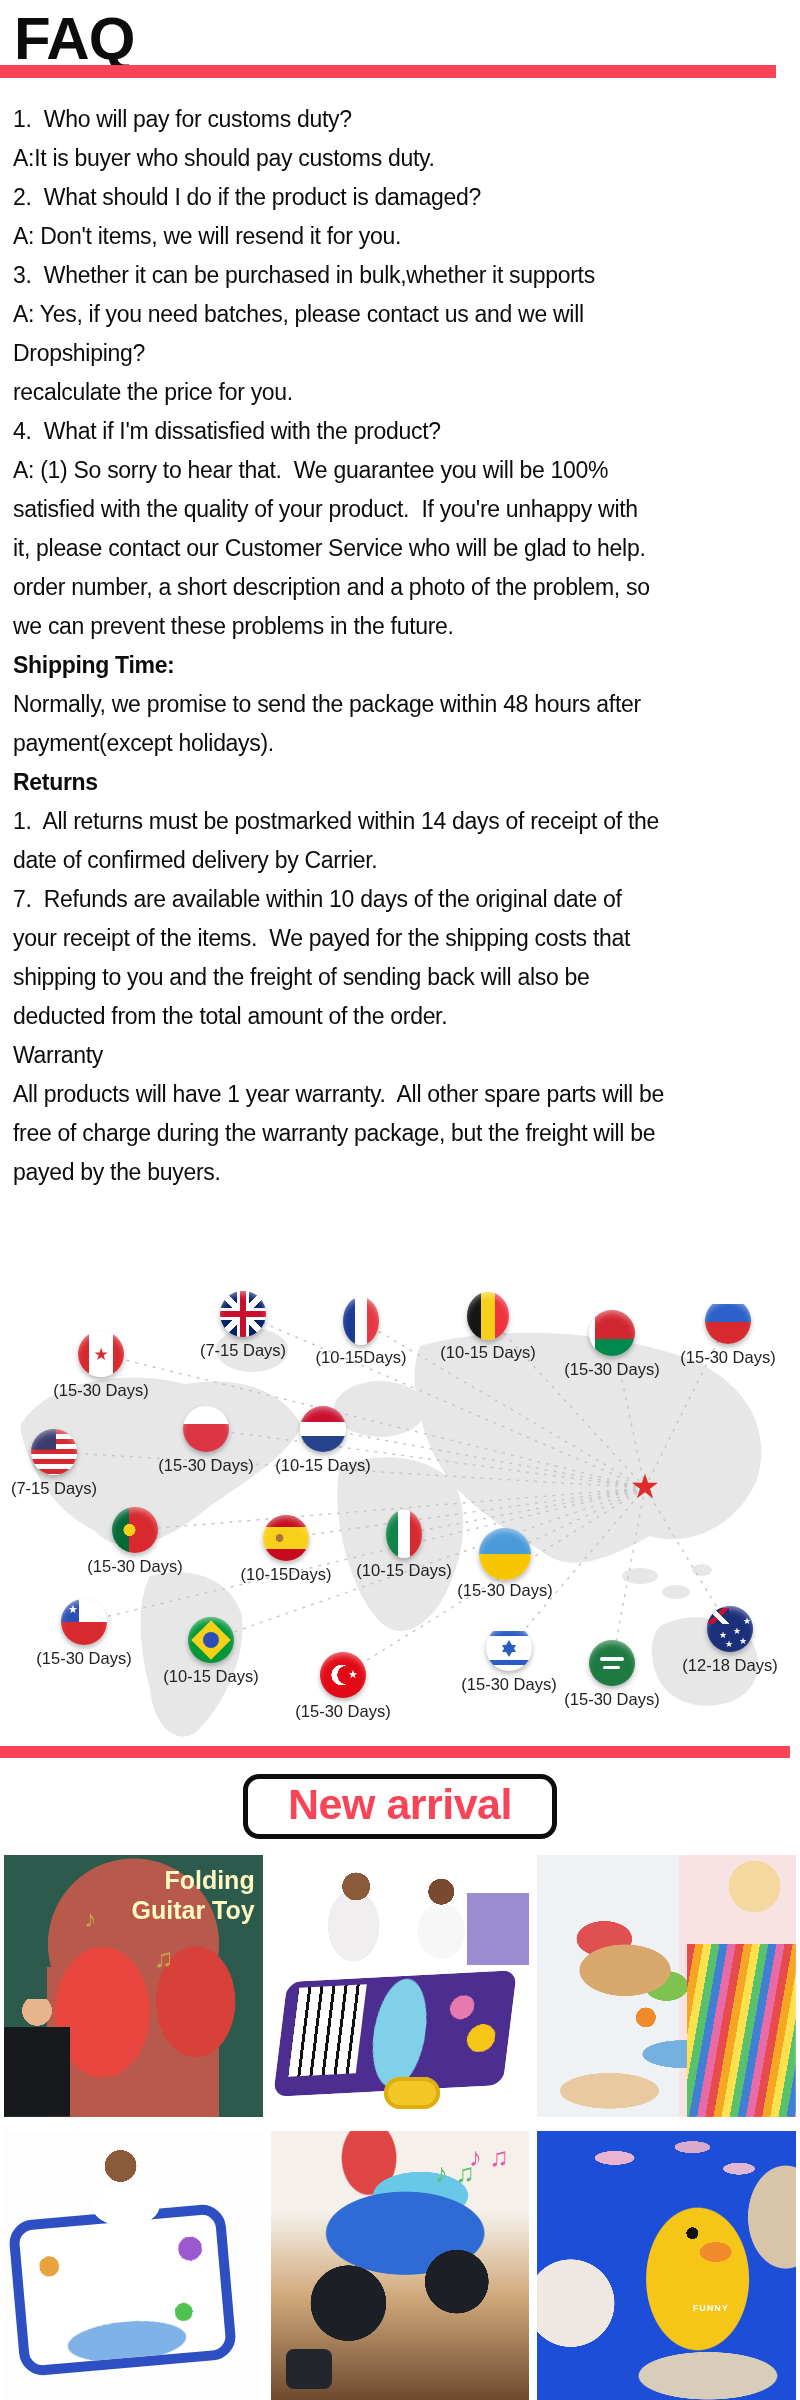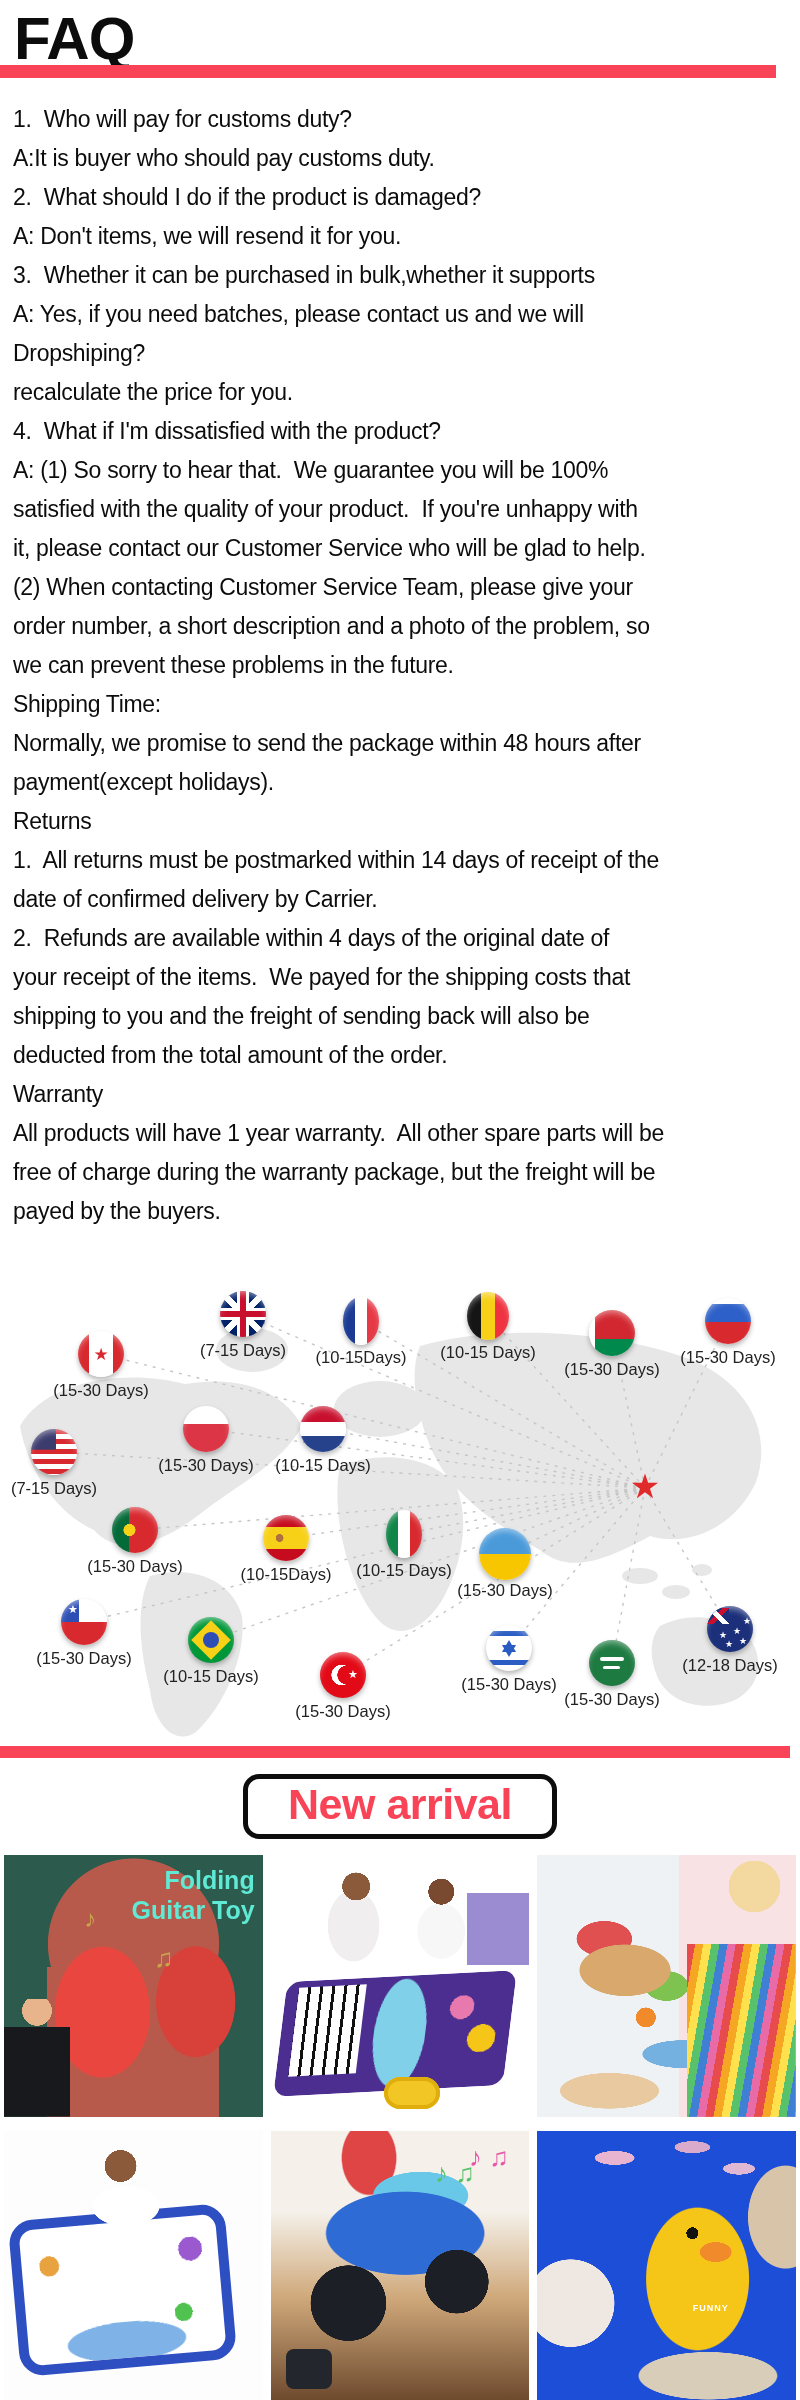--- a/index.html
+++ b/index.html
@@ -5,21 +5,21 @@
   html,body{margin:0;padding:0}
   body{width:800px;height:2400px;position:relative;background:#fff;overflow:hidden;
        font-family:"Liberation Sans",sans-serif;color:#0c0c0c}
   
   .header{position:relative;height:78px}
   .faq-title{position:absolute;left:14px;top:4px;font-size:60px;font-weight:700;letter-spacing:-1px}
   .bar1{position:absolute;left:0;bottom:0;height:13px;width:776px;background:#f94356}
   
   .faq-text{padding:22px 16px 0 13px;font-size:23px;line-height:39px;letter-spacing:-0.3px;height:1131px}
   .faq-line{white-space:pre-wrap}
-  .faq-line.bold{font-weight:400}
+  .faq-line.bold{font-weight:700}
   
   .map{position:relative;height:470px;margin-top:45px}
   .map svg.continents,.map svg.lines{position:absolute;left:0;top:0}
   .star{position:absolute;color:#e02b2b;font-size:34px;transform:translate(-50%,-55%);line-height:1;
         font-family:"DejaVu Sans",sans-serif}
   .flag{position:absolute;width:46px;height:46px;border-radius:50%;transform:translate(-50%,-50%);
         box-shadow:0 3px 5px rgba(0,0,0,.28), inset 0 5px 7px -3px rgba(255,255,255,.55);
         overflow:hidden;display:flex;align-items:center;justify-content:center;
         font-family:"DejaVu Sans",sans-serif}
   .flag-label{position:absolute;transform:translate(-50%,0);white-space:nowrap;font-size:16.5px;color:#222}
@@ -87,21 +87,21 @@
       radial-gradient(ellipse 48px 66px at 38% 60%,#e8463f 0 98%,transparent 100%),
       radial-gradient(ellipse 40px 56px at 74% 56%,#d8403a 0 98%,transparent 100%),
       linear-gradient(#b85a4b,#b85a4b) 50% 100%/172px 150px no-repeat,
       radial-gradient(circle 86px at 50% 34%,#b85a4b 0 99%,transparent 100%)}
   .art-guitar .inner::before{content:"♪";position:absolute;left:80px;top:50px;color:#c9a44b;font-size:24px}
   .art-guitar .inner::after{content:"♫";position:absolute;left:150px;top:88px;color:#c9a44b;font-size:26px}
   .art-guitar::after{content:"";position:absolute;left:0;bottom:0;width:66px;height:118px;background:
       radial-gradient(circle 15px at 50% 10%,#e8b48c 0 99%,transparent 100%),
       linear-gradient(#17191c,#17191c) 50% 100%/100% 76% no-repeat}
   .art-guitar .caption{top:10px;right:8px;width:130px;text-align:right;font-weight:700;
-      font-size:25px;line-height:30px;color:#5eead4}
+      font-size:25px;line-height:30px;color:#fef9c3}
   
   .art-piano{background:#fff}
   .art-piano .inner{background:
       radial-gradient(circle 14px at 33% 12%,#8a5a3a 0 99%,transparent 100%),
       radial-gradient(ellipse 26px 36px at 32% 27%,#f0eeee 0 98%,transparent 100%),
       radial-gradient(circle 13px at 66% 14%,#7a4a30 0 99%,transparent 100%),
       radial-gradient(ellipse 24px 28px at 66% 29%,#f7f7f7 0 98%,transparent 100%),
       linear-gradient(#9b8bd0,#9b8bd0) 100% 20%/62px 72px no-repeat}
   .art-piano::before{content:"";position:absolute;left:4%;top:46%;width:88%;height:44%;border-radius:14px;
       transform:skewX(-10deg) rotate(-3deg);background:
@@ -179,30 +179,29 @@
     <div class="faq-line">2.  What should I do if the product is damaged?</div>
     <div class="faq-line">A: Don't items, we will resend it for you.</div>
     <div class="faq-line">3.  Whether it can be purchased in bulk,whether it supports</div>
     <div class="faq-line">A: Yes, if you need batches, please contact us and we will</div>
     <div class="faq-line">Dropshiping?</div>
     <div class="faq-line">recalculate the price for you.</div>
     <div class="faq-line">4.  What if I'm dissatisfied with the product?</div>
     <div class="faq-line">A: (1) So sorry to hear that.  We guarantee you will be 100%</div>
     <div class="faq-line">satisfied with the quality of your product.  If you're unhappy with</div>
     <div class="faq-line">it, please contact our Customer Service who will be glad to help.</div>
-    <div class="faq-line">(2) When contacting Customer Service Team, please give your</div>
     <div class="faq-line">order number, a short description and a photo of the problem, so</div>
     <div class="faq-line">we can prevent these problems in the future.</div>
     <div class="faq-line bold">Shipping Time:</div>
     <div class="faq-line">Normally, we promise to send the package within 48 hours after</div>
     <div class="faq-line">payment(except holidays).</div>
     <div class="faq-line bold">Returns</div>
     <div class="faq-line">1.  All returns must be postmarked within 14 days of receipt of the</div>
     <div class="faq-line">date of confirmed delivery by Carrier.</div>
-    <div class="faq-line">2.  Refunds are available within 4 days of the original date of</div>
+    <div class="faq-line">7.  Refunds are available within 10 days of the original date of</div>
     <div class="faq-line">your receipt of the items.  We payed for the shipping costs that</div>
     <div class="faq-line">shipping to you and the freight of sending back will also be</div>
     <div class="faq-line">deducted from the total amount of the order.</div>
     <div class="faq-line">Warranty</div>
     <div class="faq-line">All products will have 1 year warranty.  All other spare parts will be</div>
     <div class="faq-line">free of charge during the warranty package, but the freight will be</div>
     <div class="faq-line">payed by the buyers.</div>
   </div>
 
 <div class="map">

